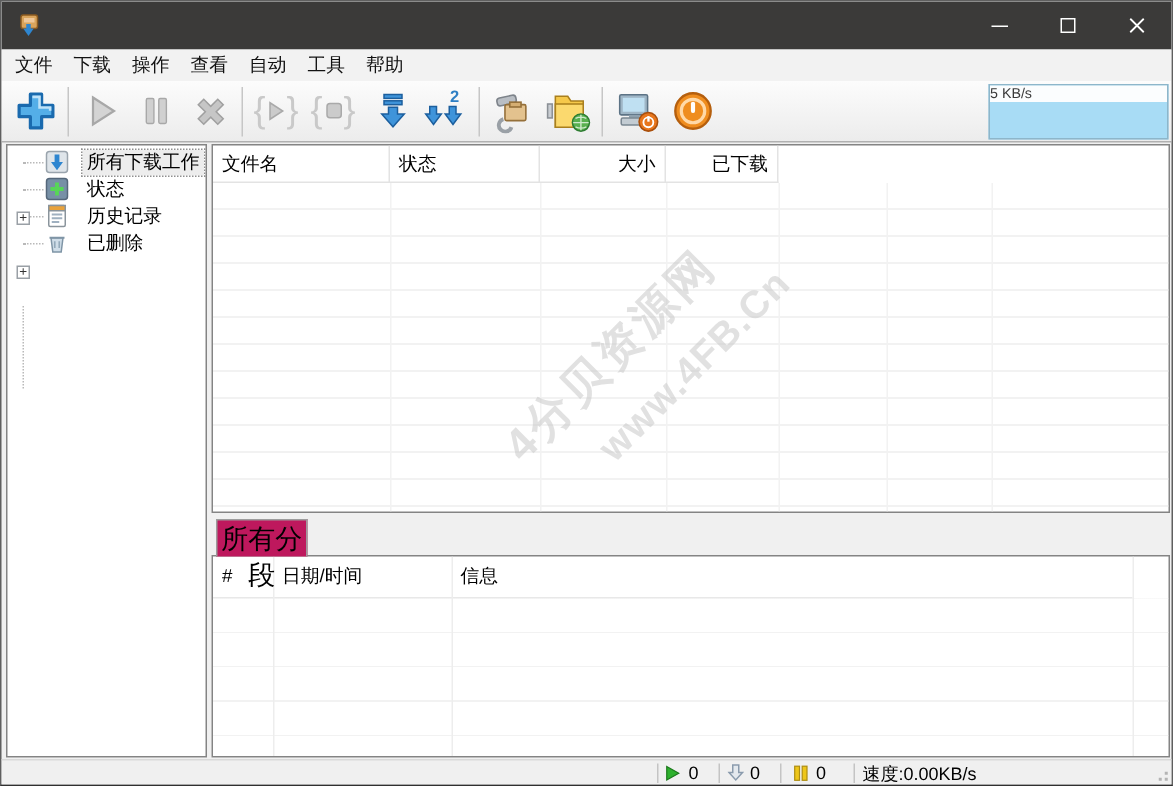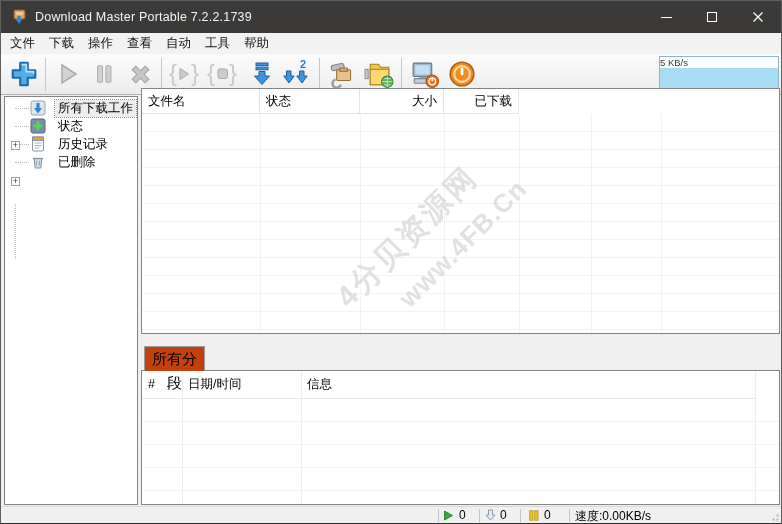--- a/index.html
+++ b/index.html
@@ -41,41 +41,41 @@
   .tree-label { margin-left:5px; font-size:12.5px; color:#000; white-space:nowrap; padding:0 3px; }
   .tree-label.selected { background:#ededed; outline:1px dotted #8f8f8f; }
   .expander { position:absolute; left:6px; top:4px; width:9px; height:9px; background:#fff;
               border:1px solid #9aa0a6; font-size:9px; line-height:7px; text-align:center; color:#333; }
   .tree-icon { position:absolute; left:25px; top:1px; width:16px; height:16px; }
   .tree-row .tree-label { position:absolute; left:45px; top:1px; }
   .tline-v { position:absolute; left:10px; top:107px; height:55px; border-left:1px dotted #b9b9b9; width:0; }
   .tline-h { position:absolute; left:10px; width:14px; height:0; border-top:1px dotted #b9b9b9; }
 
   
-  .main-panel { position:absolute; left:140px; top:87px; width:639px; height:246px;
+  .main-panel { position:absolute; left:140px; top:95px; width:639px; height:246px;
                 background:#ffffff; border:1px solid #848484; overflow:hidden; }
   .mh { position:absolute; top:0; height:25px; line-height:25px; font-size:12.5px; color:#000;
         border-right:1px solid #e3e3e3; border-bottom:1px solid #e3e3e3; padding:0 6px;
         white-space:nowrap; overflow:hidden; }
   .mh.r { text-align:right; }
   .mbody { position:absolute; left:0; top:25px; right:0; bottom:0;
            background:repeating-linear-gradient(to bottom, transparent 0 17px, #f2f2f2 17px 18px); }
   .mgrid { position:absolute; top:25px; bottom:0; width:1px; background:#f2f2f2; }
 
   
   .watermark { position:absolute; left:240px; top:140px; width:360px; height:220px; z-index:5;
                display:flex; flex-direction:column; align-items:center; justify-content:center;
                transform:rotate(-45deg); color:#c9c9c9; opacity:.55; font-weight:bold; pointer-events:none; }
   .wm1 { font-size:30px; letter-spacing:3px; white-space:nowrap; }
   .wm2 { font-size:26px; margin-top:8px; margin-left:70px; white-space:nowrap; letter-spacing:1px; }
 
   
-  .seg-tab { position:absolute; left:143px; top:345px; width:61px; height:25px; background:#c2410c;
+  .seg-tab { position:absolute; left:143px; top:345px; width:61px; height:25px; background:#be185d;
              border:1px solid #9c9c9c; border-bottom:none; z-index:2; text-align:center;
-             line-height:24px; font-size:15px; }
+             line-height:24px; font-size:18px; }
   .bottom-panel { position:absolute; left:140px; top:369px; width:639px; height:135px;
                   background:#fff; border:1px solid #848484; overflow:hidden; }
   .bh { position:absolute; top:0; height:27px; line-height:27px; font-size:12.5px; color:#000;
         padding:0 6px; white-space:nowrap; }
   .bh-underline { position:absolute; left:0; top:27px; width:613px; height:1px; background:#e8e8e8; }
   .bgrid { position:absolute; top:0; bottom:0; width:1px; background:#ededed; }
   .bbody { position:absolute; left:0; top:28px; right:0; bottom:0;
            background:repeating-linear-gradient(to bottom, transparent 0 22px, #f2f2f2 22px 23px); }
 
   
@@ -92,21 +92,20 @@
 
 <div id="window">
 
   <div class="titlebar">
     <svg class="app-icon" viewBox="0 0 16 16">
       <rect x="3" y="1" width="11" height="9" rx="1.5" fill="#d9a45c" stroke="#8a5a20"></rect>
       <rect x="5" y="3" width="7" height="3" fill="#eec79a"></rect>
       <path d="M8 7v4" stroke="#2e86d0" stroke-width="3"></path>
       <path d="M4.5 10l3.5 5 3.5-5z" fill="#2e86d0"></path>
     </svg>
-    <span class="title-text">Download Master Portable 7.2.2.1739</span>
     <div class="win-btns">
       <div class="wbtn">
         <div class="glyph-min"></div>
       </div>
       <div class="wbtn">
         <div class="glyph-max"></div>
       </div>
       <div class="wbtn">
         <svg width="12" height="12" viewBox="0 0 12 12">
           <path d="M1.5 1.5l9 9M10.5 1.5l-9 9" stroke="#fff" stroke-width="1.2"></path>

